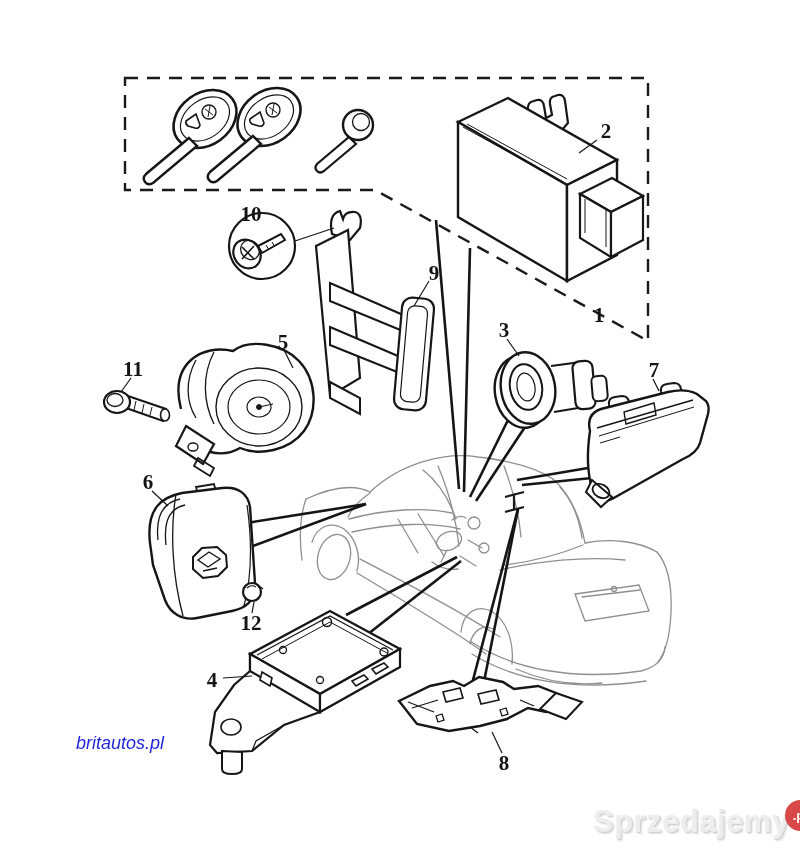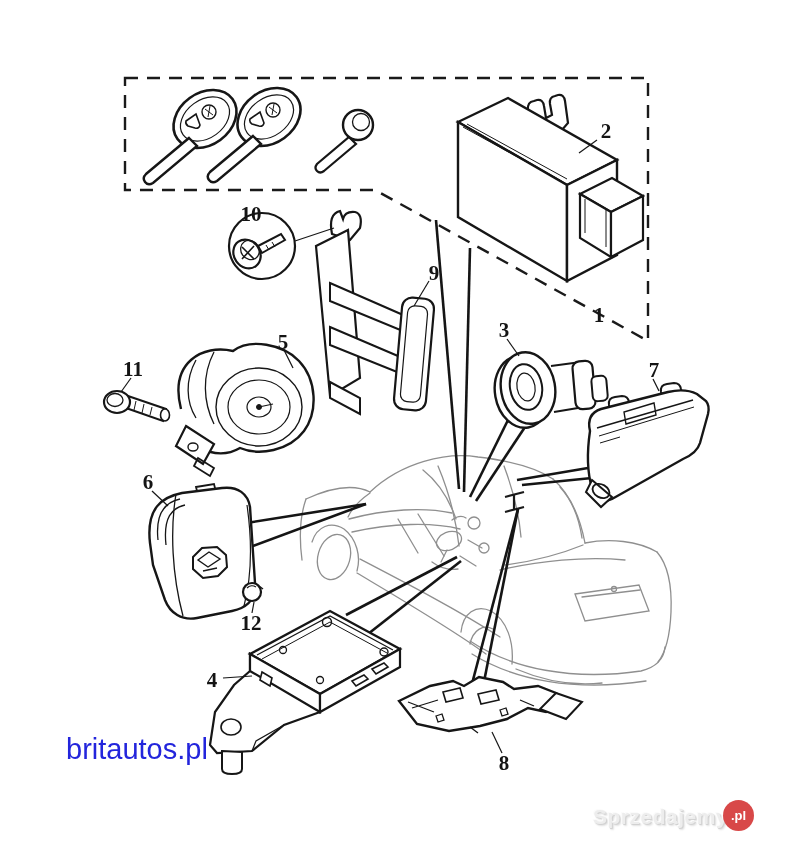--- a/index.html
+++ b/index.html
@@ -1,23 +1,23 @@
 <!DOCTYPE html>
 <html><head>
 <meta charset="utf-8">
 <style>
   html,body{margin:0;padding:0;background:#ffffff;}
   #canvas{position:relative;width:800px;height:866px;background:#ffffff;overflow:hidden;
           font-family:"Liberation Sans",sans-serif;}
   #art{position:absolute;left:0;top:0;}
   .plabel{font-family:"Liberation Serif",serif;font-size:21px;font-weight:bold;fill:#141414;}
-  #site-brand{position:absolute;left:66px;top:733px;font-size:29px;color:#2325dc;
-              font-family:"Liberation Sans",sans-serif;letter-spacing:0px;}
+  #site-brand{position:absolute;left:76px;top:733px;font-size:18px;color:#2325dc;
+              font-family:"Liberation Sans",sans-serif;letter-spacing:0px;font-style:italic;}
   #watermark{position:absolute;left:593px;top:806px;display:flex;align-items:flex-start;}
-  #watermark .wm-text{font-size:21px;font-weight:bold;color:#ededed;letter-spacing:0.5px;
+  #watermark .wm-text{font-size:31px;font-weight:bold;color:#ededed;letter-spacing:0.5px;
       text-shadow:-1px -1px 0 #fbfbfb, 1px 1px 1px #cfcfcf, 2px 2px 2px #e3e3e3;
       font-family:"Liberation Sans",sans-serif;line-height:1;}
   #watermark .wm-badge{width:31px;height:31px;border-radius:50%;background:#d84848;color:#ffffff;
       font-size:13px;font-weight:bold;display:flex;align-items:center;justify-content:center;
       margin-left:-5px;margin-top:-6px;font-family:"Liberation Sans",sans-serif;}
 </style>
 </head>
 <body>
 
 <div id="canvas">

